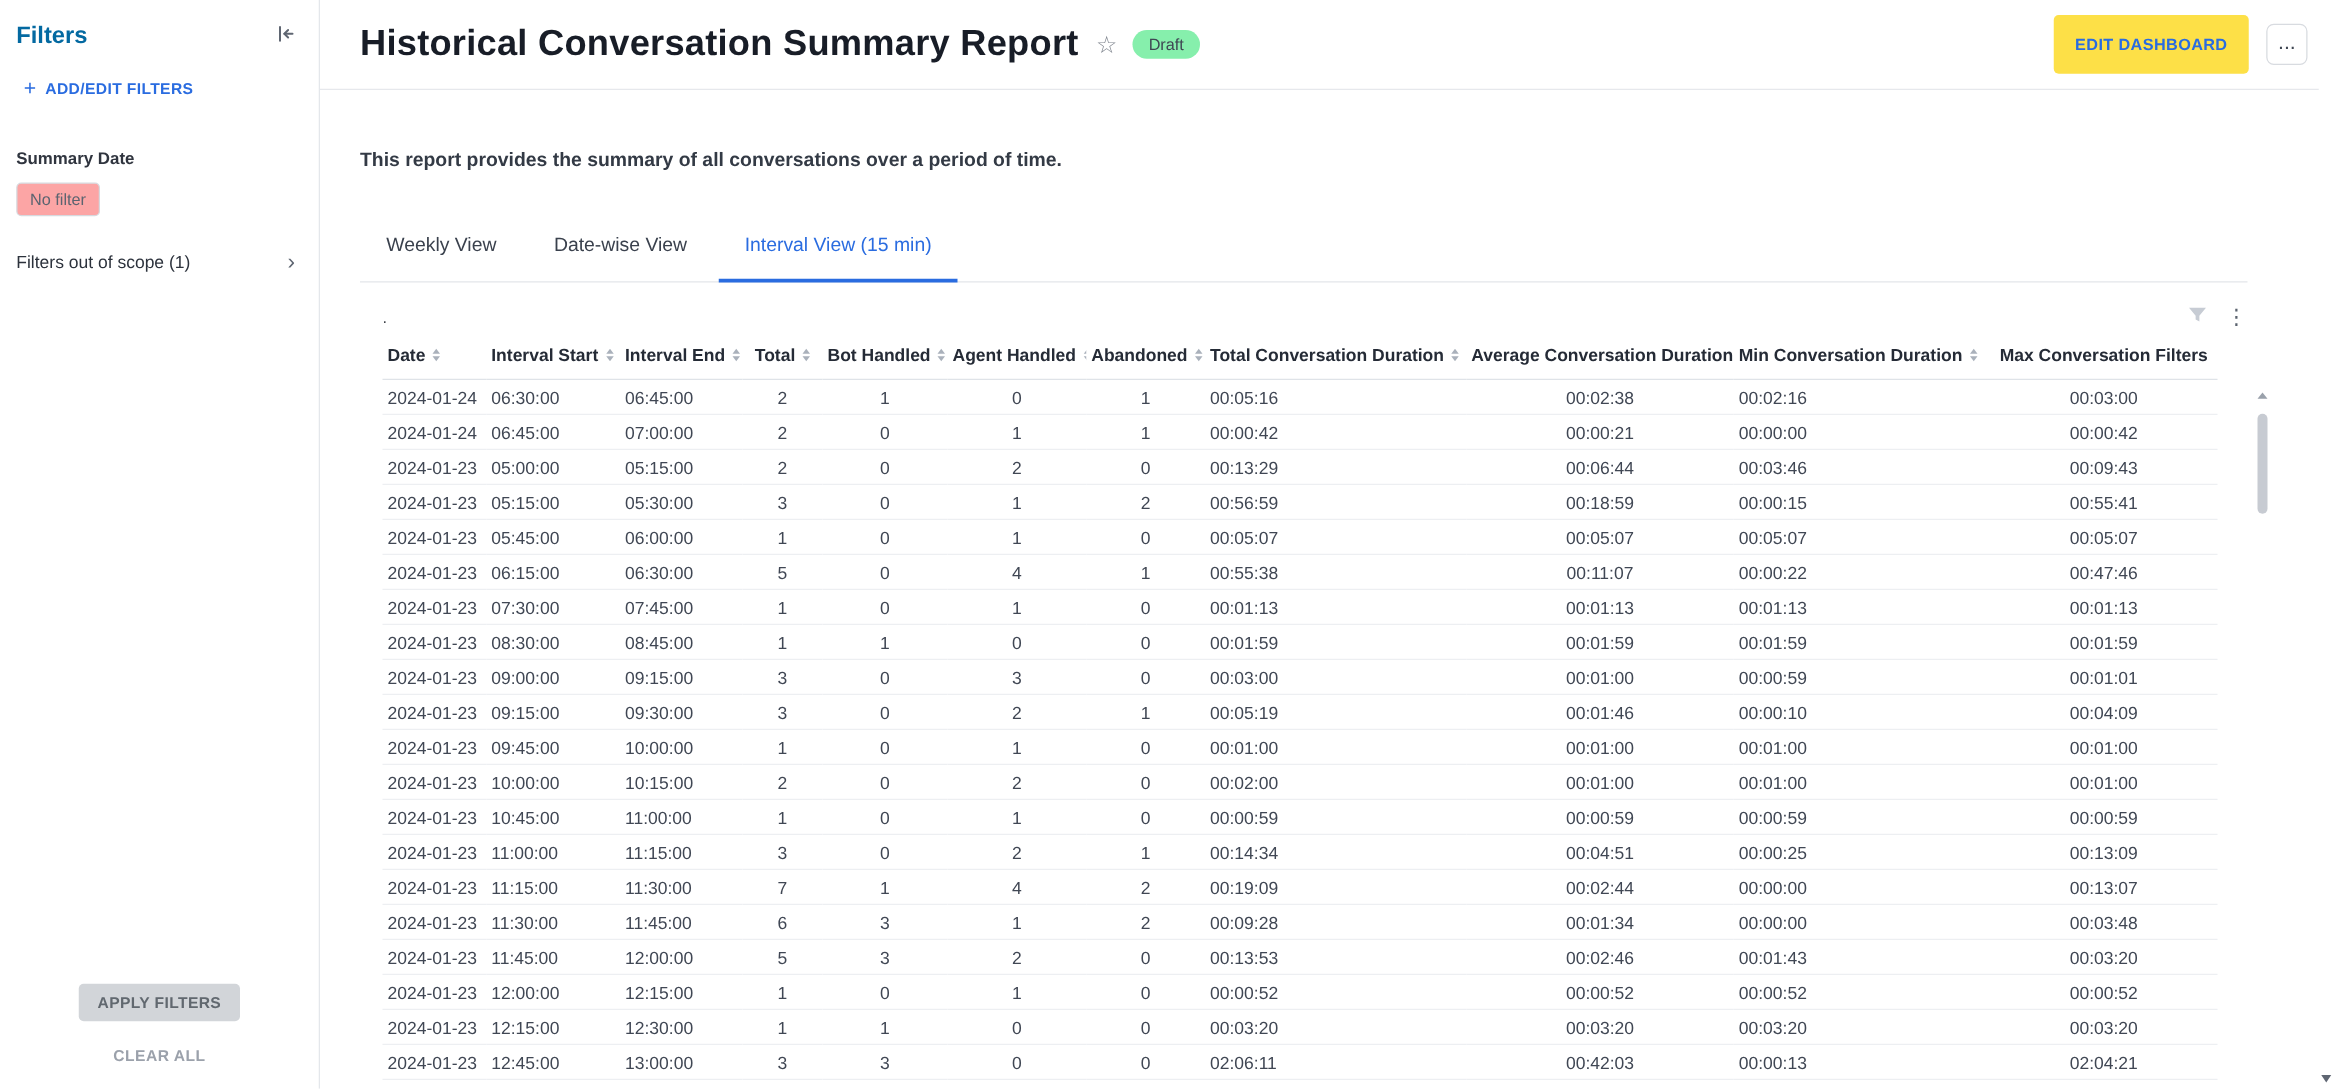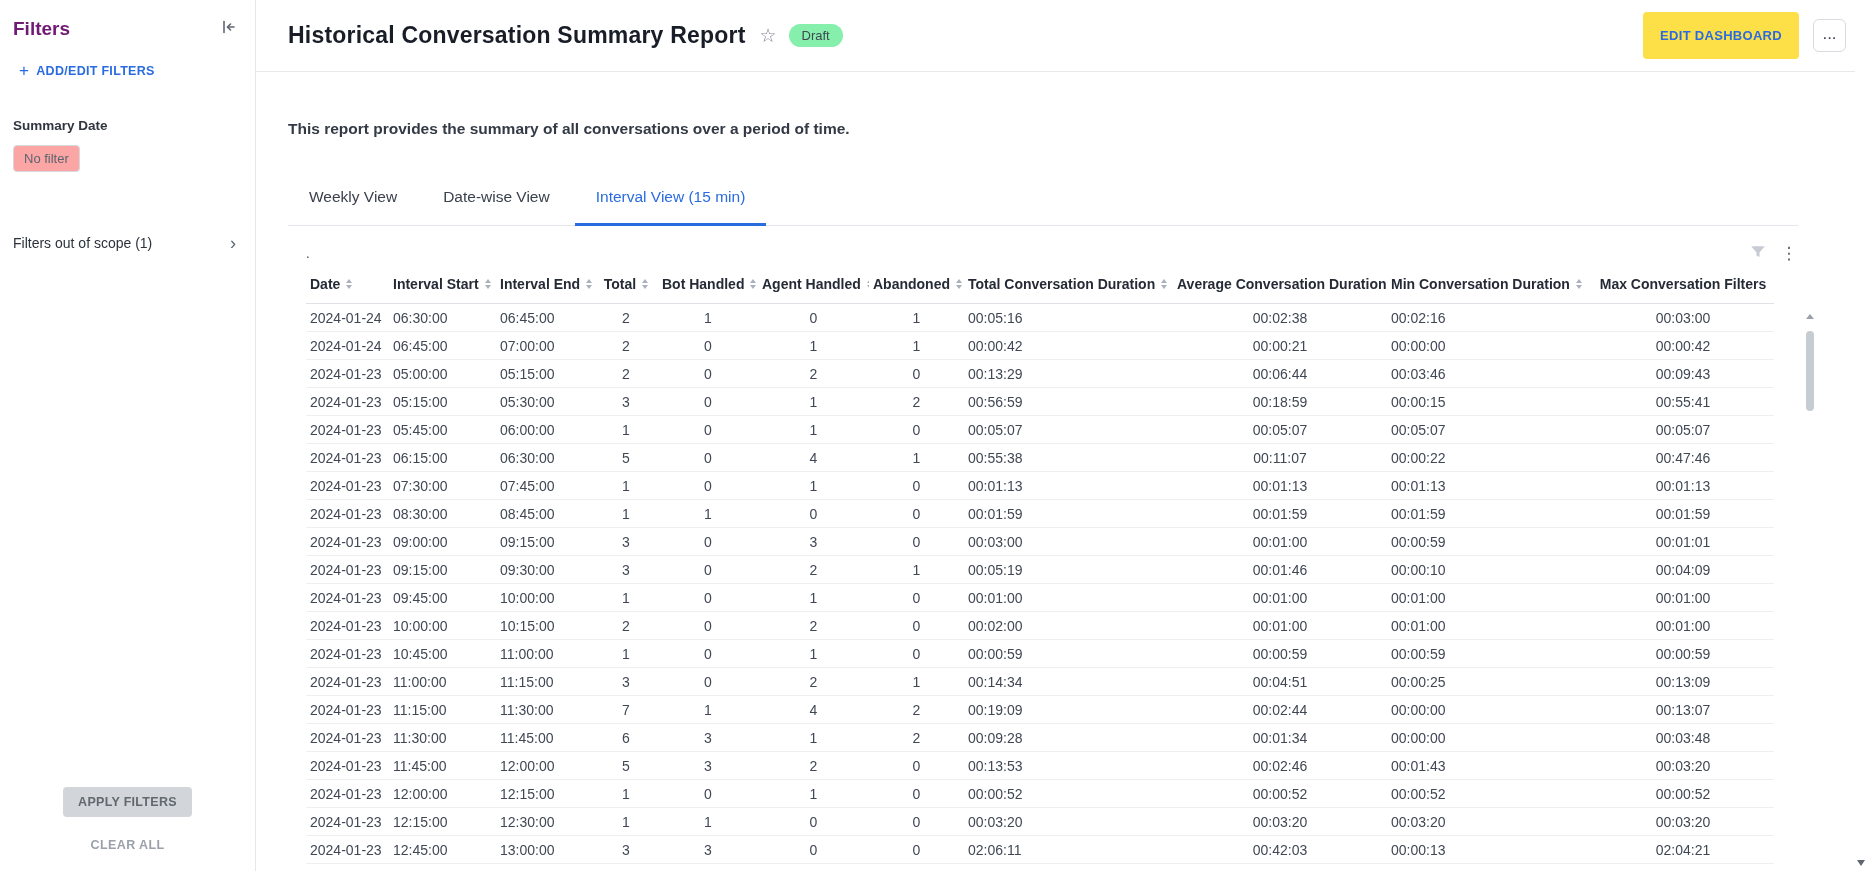--- a/index.html
+++ b/index.html
@@ -18,42 +18,42 @@
     width: 256px; height: 100%;
     border-right: 1px solid #e4e7eb;
     position: relative;
     flex: 0 0 256px;
     background: #fff;
   }
   .sidebar-header {
     display: flex; justify-content: space-between; align-items: center;
     padding: 16px 16px 0 13px;
   }
-  .sidebar-title { font-size: 19px; font-weight: 700; color: #701a75; margin: 0; }
+  .sidebar-title { font-size: 19px; font-weight: 700; color: #0369a1; margin: 0; }
   .collapse-btn {
     background: none; border: none; padding: 2px; cursor: pointer;
     display: flex; align-items: center; color: #5f6672;
   }
   .add-filters {
     display: inline-flex; align-items: center; gap: 7px;
     margin: 22px 0 0 13px;
     background: none; border: none; cursor: pointer;
     color: #2a6ce0; font-size: 12.5px; font-weight: 700; letter-spacing: .3px;
   }
   .add-filters .plus { font-size: 17px; font-weight: 400; line-height: 12px; }
   .filter-group { margin: 38px 13px 0 13px; }
   .filter-group-label { font-size: 13.5px; font-weight: 700; color: #30353f; display: block; }
   .filter-chip {
     display: inline-block; margin-top: 12px;
     border: 1px solid #d6d9de; border-radius: 4px;
     padding: 5px 10px; font-size: 13px; color: #5c6470;
     background: #fca5a5; cursor: pointer;
   }
   .out-of-scope {
-    margin: 63px 13px 0 13px;
+    margin: 28px 13px 0 13px;
     display: flex; justify-content: space-between; align-items: center;
     font-size: 14px; color: #2c323c; cursor: pointer; padding-right: 6px;
   }
   .out-of-scope .chev { font-size: 18px; color: #5f6672; line-height: 14px; }
   .sidebar-footer { position: absolute; left: 0; right: 0; bottom: 18px; text-align: center; }
   .apply-btn {
     background: #d2d5d9; color: #61686f;
     border: none; border-radius: 4px;
     padding: 8px 15px; font-size: 12.5px; font-weight: 700; letter-spacing: .3px;
     cursor: pointer; margin-bottom: 20px;
@@ -69,21 +69,21 @@
   
   .main { flex: 1 1 auto; display: flex; flex-direction: column; min-width: 0; }
   .topbar {
     height: 72px; flex: 0 0 72px;
     display: flex; align-items: center; justify-content: space-between;
     padding: 0 22px 0 32px;
     border-bottom: 1px solid #e6e8ec;
     background: #fff;
   }
   .title-wrap { display: flex; align-items: center; gap: 12px; }
-  .page-title { font-size: 23px; font-weight: 700; color: #181d27; margin: 0; letter-spacing: .2px; }
+  .page-title { font-size: 29px; font-weight: 700; color: #181d27; margin: 0; letter-spacing: .2px; }
   .star-icon { font-size: 19px; color: #80868f; cursor: pointer; margin-left: 2px; }
   .status-badge {
     background: #86efac; color: #3f4753;
     border-radius: 12px; padding: 4px 13px;
     font-size: 13px;
   }
   .topbar-actions { display: flex; align-items: center; gap: 14px; }
   .edit-dashboard-btn {
     background: #fde047; color: #2a6ce0;
     border: none; border-radius: 4px;

